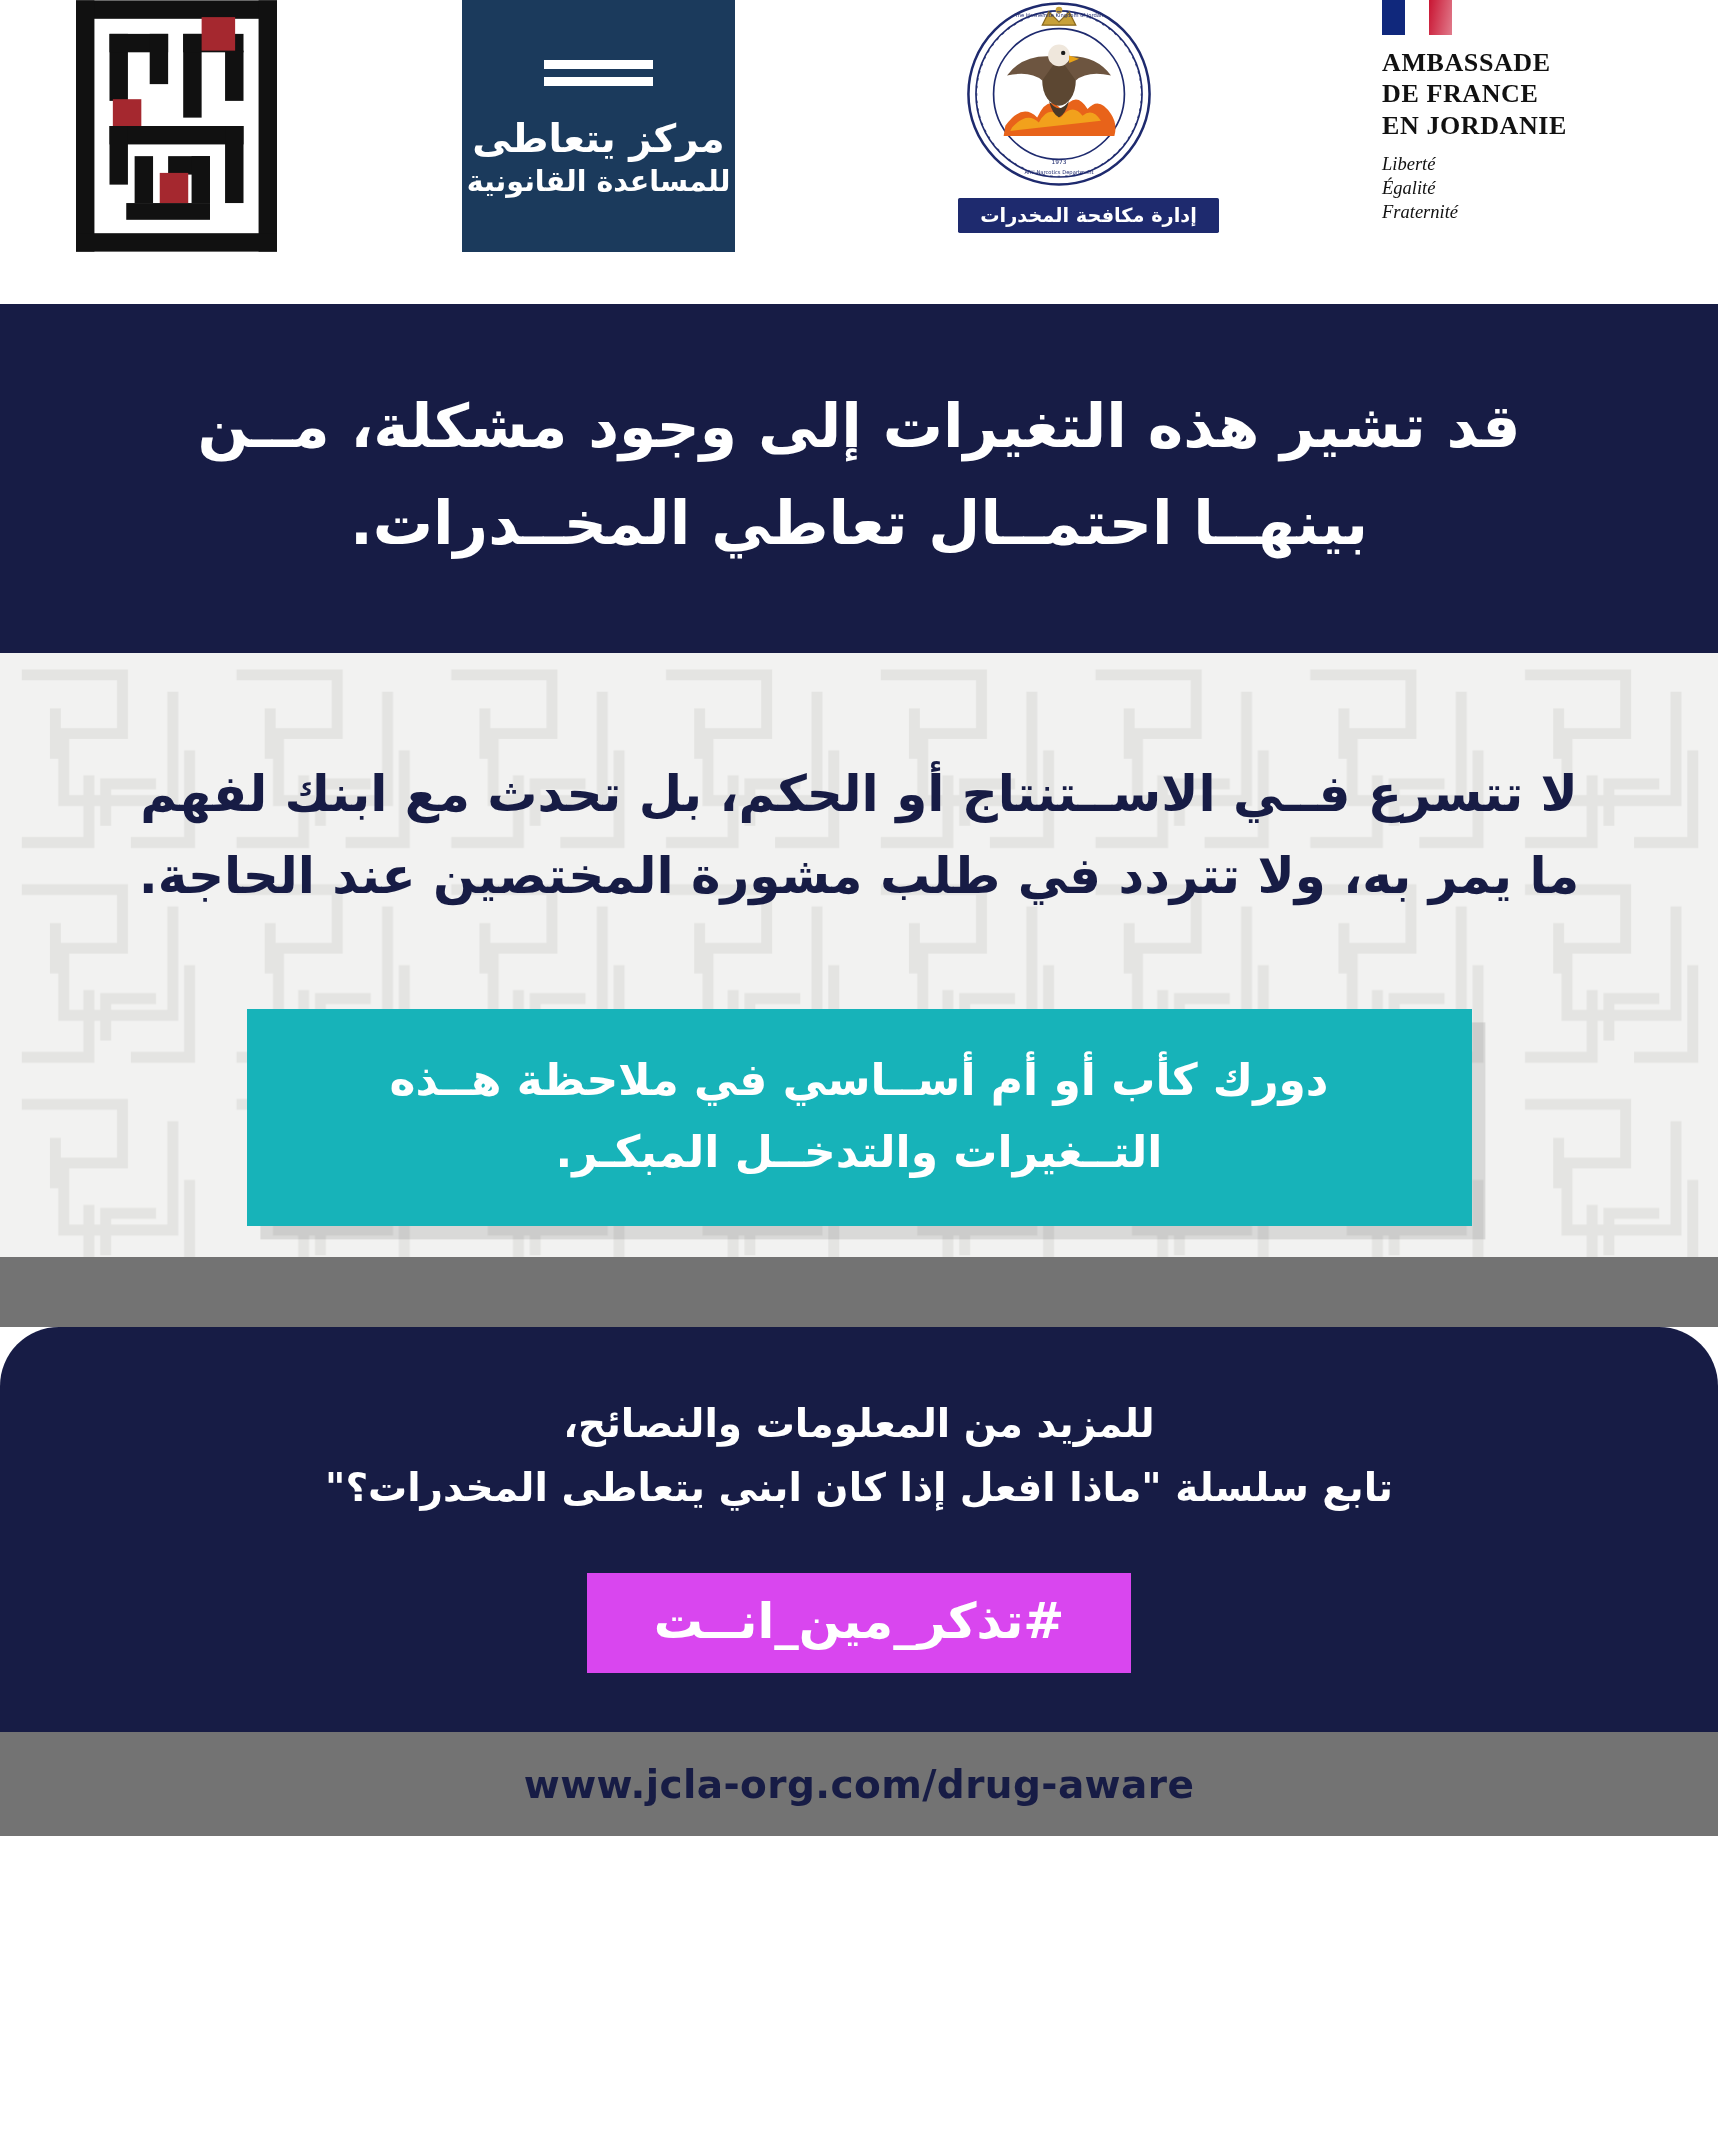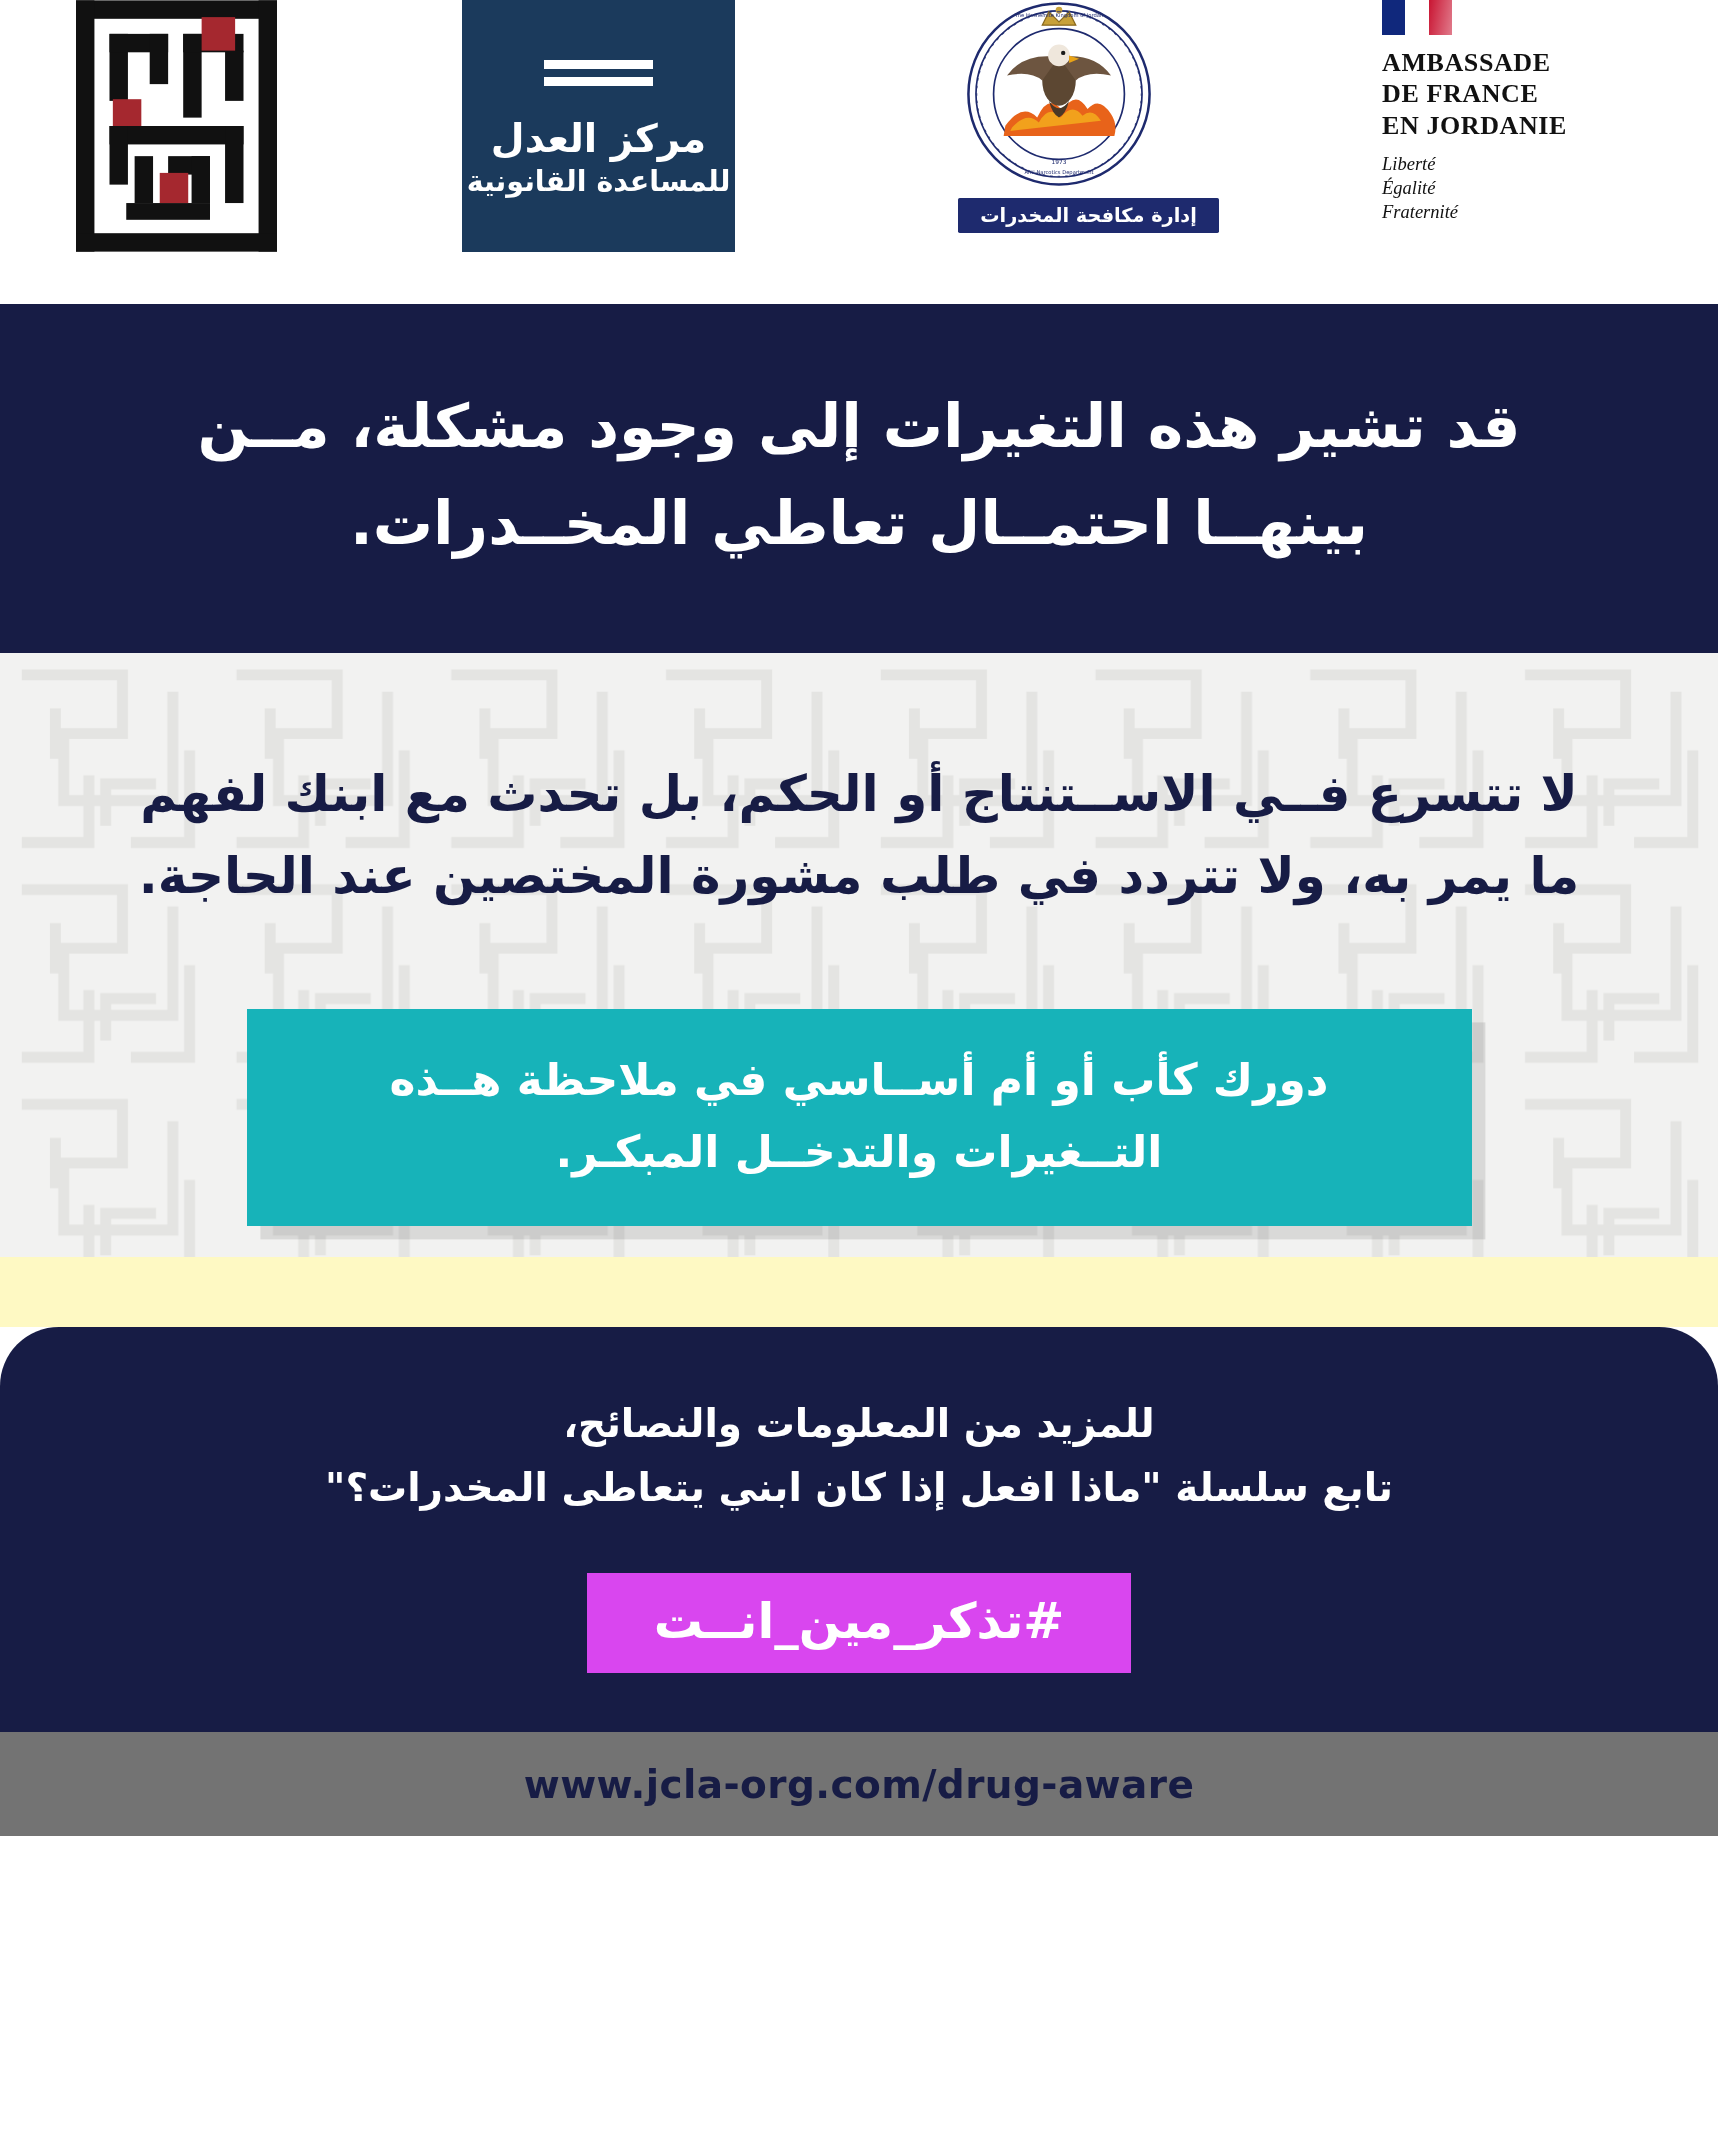--- a/index.html
+++ b/index.html
@@ -144,21 +144,21 @@
     font-size: 60px;
     font-weight: bold;
     line-height: 1.62;
     text-align: center;
     letter-spacing: 0px;
   }
 
   
   .panel-mid {
     position: relative;
-    background: #fef9c3;
+    background: #737373;
     padding: 101px 126px 101px 126px;
     box-sizing: border-box;
     overflow: hidden;
   }
   .pattern {
     position: absolute;
     inset: 0;
     opacity: 1;
     z-index: 0;
   }
@@ -301,21 +301,21 @@
       </svg>
     </div>
     <div class="anti-narc-band">إدارة مكافحة المخدرات</div>
   </div>
 
   <div class="logo-jcla">
     <div class="jcla-mark">
       <div class="jcla-bar b1"></div>
       <div class="jcla-bar b2"></div>
     </div>
-    <div class="jcla-t1">مركز العدل</div>
+    <div class="jcla-t1">مركز يتعاطى</div>
     <div class="jcla-t2">للمساعدة القانونية</div>
   </div>
 
   <div class="logo-kufic">
     <svg viewBox="0 0 240 300" width="201" height="252" xmlns="http://www.w3.org/2000/svg">
       <g fill="#111111">
         <rect x="0" y="0" width="240" height="22"></rect>
         <rect x="0" y="0" width="22" height="300"></rect>
         <rect x="218" y="0" width="22" height="300"></rect>
         <rect x="0" y="278" width="240" height="22"></rect>

